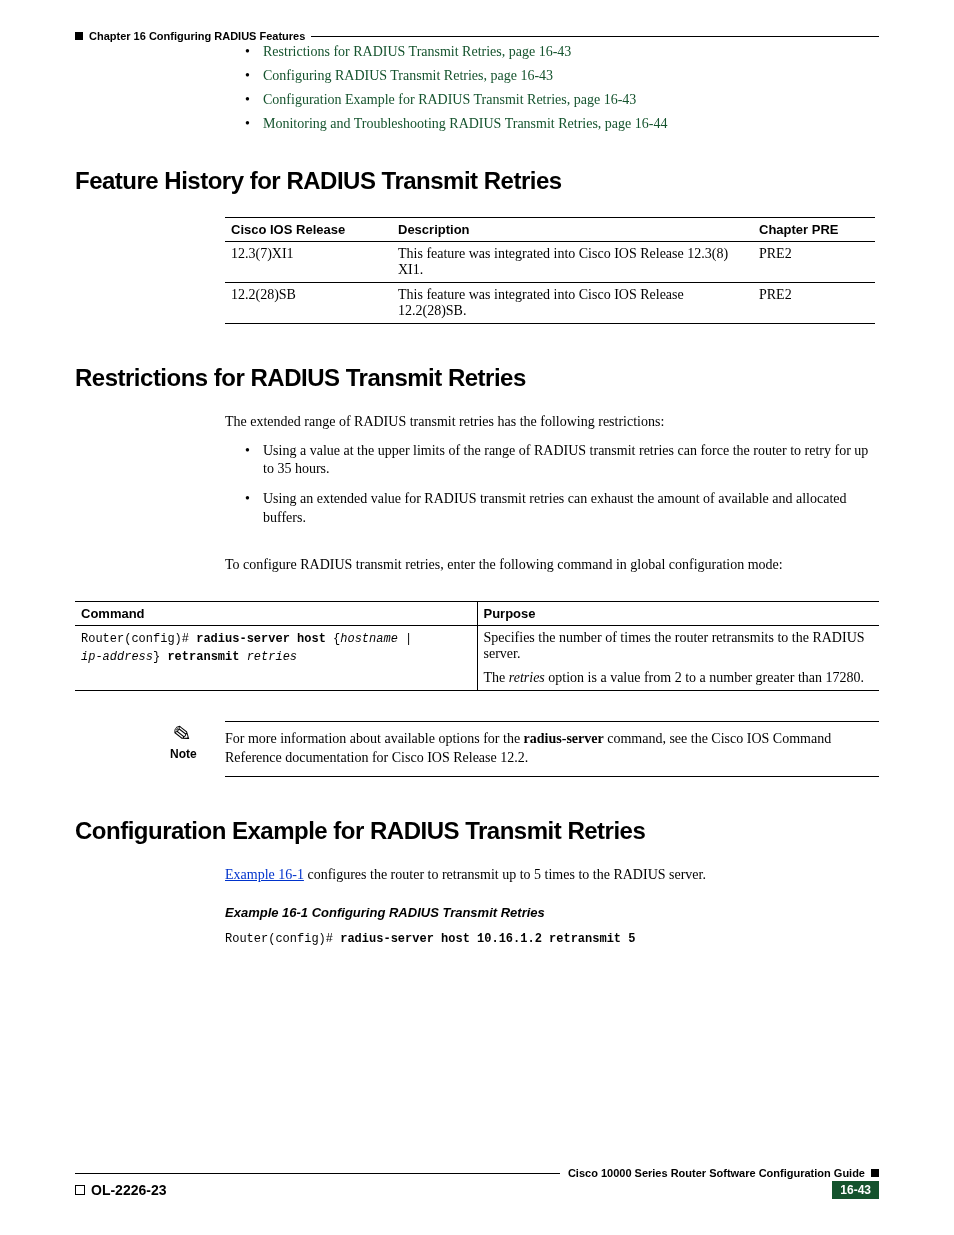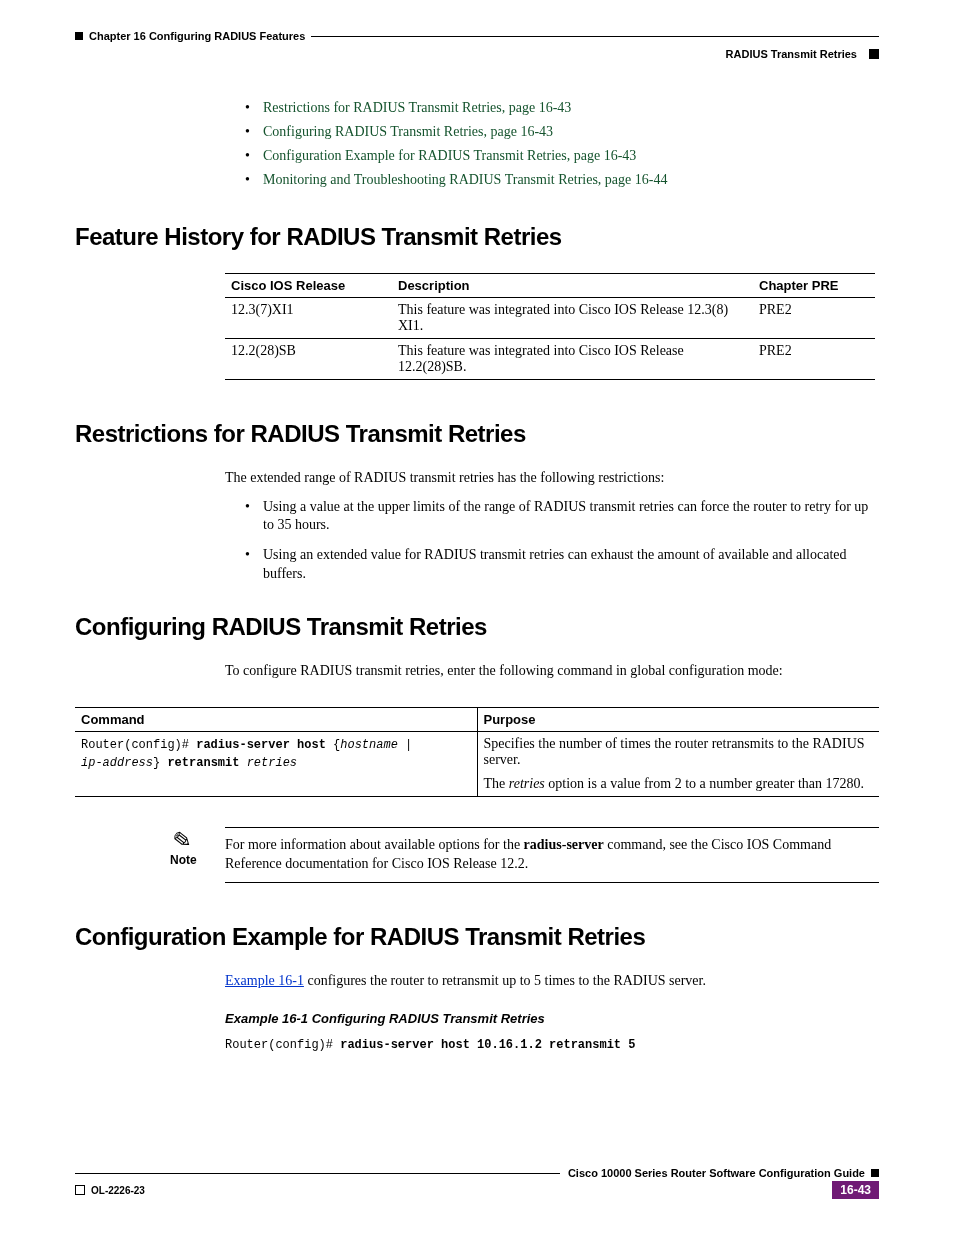--- a/index.html
+++ b/index.html
@@ -220,53 +220,47 @@
   }
   .footer-square { width: 8px; height: 8px; background: #000; margin-left: 6px; }
   .footer-bottom {
     display: flex;
     justify-content: space-between;
     align-items: center;
     margin-top: 2px;
   }
   .footer-doc {
     font-family: Arial, Helvetica, sans-serif;
-    font-size: 10px;
+    font-size: 14px;
     font-weight: bold;
     display: flex; align-items: center;
   }
   .footer-doc .sq { width:8px; height:8px; border:1px solid #000; margin-right:6px; }
   .page-num-box {
-    background: #701a75;
+    background: #14532d;
     color: #fff;
     font-family: Arial, Helvetica, sans-serif;
     font-size: 12px;
     font-weight: bold;
     padding: 2px 8px;
   }
   .link { color: #0033cc; }
   .bold { font-weight: bold; }
   .italic { font-style: italic; }
 </style>
 </head>
 <body>
 
 <div class="page">
 
   <div class="header-row">
     <div class="header-square"></div>
     <span>Chapter 16    Configuring RADIUS Features</span>
     <div class="header-line"></div>
   </div>
-  <div class="subheader-row">
-    <div class="subheader-right">
-      <span class="subheader-text">RADIUS Transmit Retries</span>
-      <div class="subheader-square"></div>
-    </div>
-  </div>
 
   <ul class="toc">
     <li><a href="#">Restrictions for RADIUS Transmit Retries, page 16-43</a></li>
     <li><a href="#">Configuring RADIUS Transmit Retries, page 16-43</a></li>
     <li><a href="#">Configuration Example for RADIUS Transmit Retries, page 16-43</a></li>
     <li><a href="#">Monitoring and Troubleshooting RADIUS Transmit Retries, page 16-44</a></li>
   </ul>
 
   <h2 class="section">Feature History for RADIUS Transmit Retries</h2>
   <table class="feature-table">
@@ -291,21 +285,20 @@
     </tbody>
   </table>
 
   <h2 class="section">Restrictions for RADIUS Transmit Retries</h2>
   <p class="body-text">The extended range of RADIUS transmit retries has the following restrictions:</p>
   <ul class="bullets">
     <li>Using a value at the upper limits of the range of RADIUS transmit retries can force the router to retry for up to 35 hours.</li>
     <li>Using an extended value for RADIUS transmit retries can exhaust the amount of available and allocated buffers.</li>
   </ul>
 
-  <h2 class="section">Configuring RADIUS Transmit Retries</h2>
   <p class="body-text" style="margin-bottom:28px">To configure RADIUS transmit retries, enter the following command in global configuration mode:</p>
 
   <table class="cmd-table">
     <thead>
       <tr>
         <th style="width:50%">Command</th>
         <th>Purpose</th>
       </tr>
     </thead>
     <tbody>

